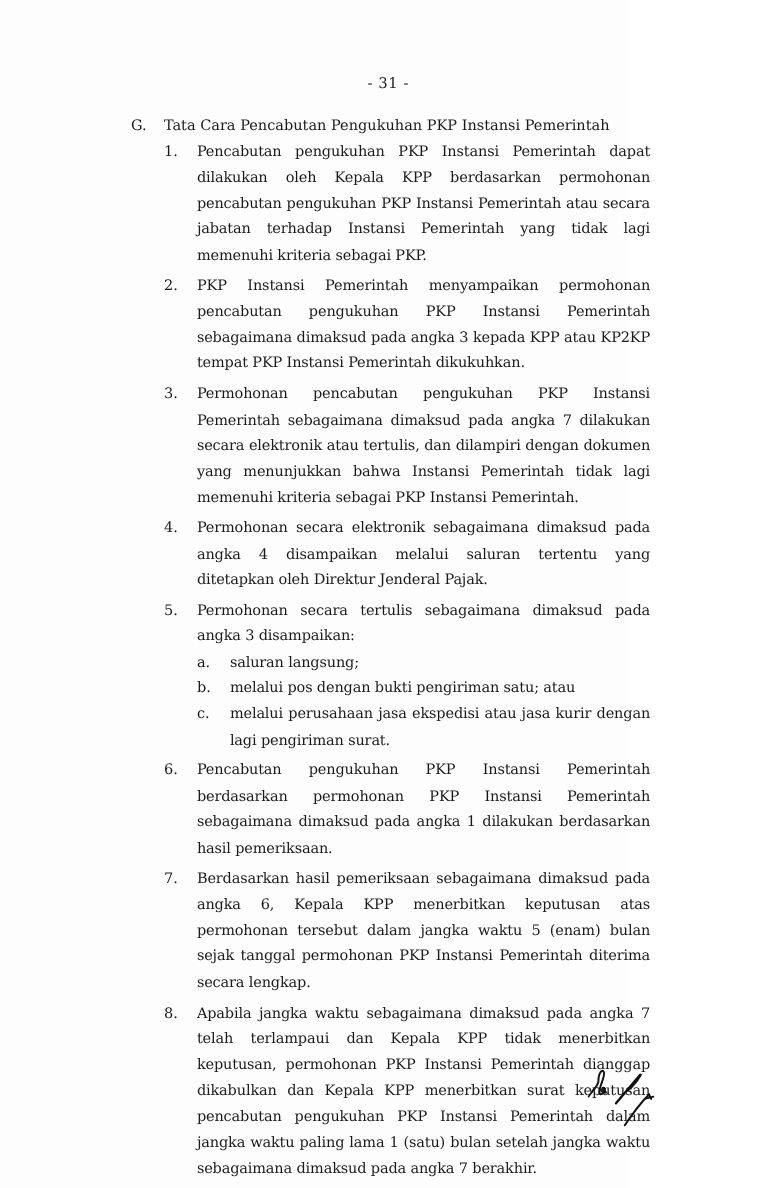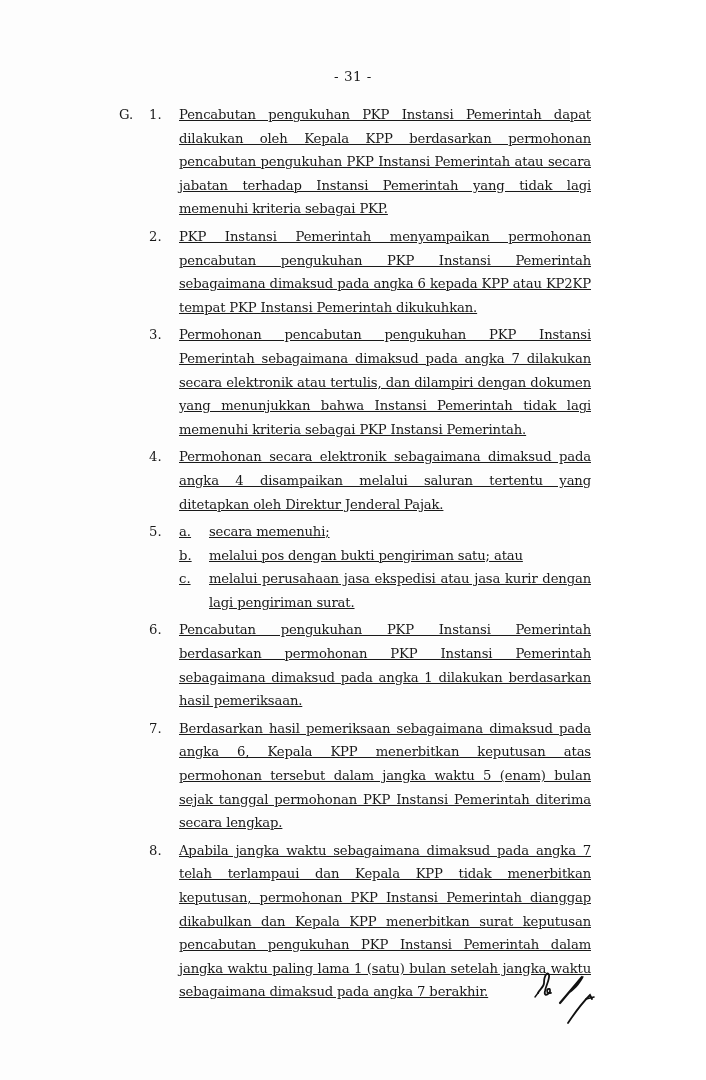--- a/index.html
+++ b/index.html
@@ -53,21 +53,20 @@
       margin-top: 0;
     }
     .item-num {
       width: 30px;
       flex: 0 0 30px;
     }
     .item-text {
       flex: 1;
       text-align: justify;
       text-align-last: left;
-      text-decoration: underline;
     }
     .item-text .para {
       text-align: justify;
       letter-spacing: -0.15px;
     }
     .sub-item {
       display: flex;
     }
     .sub-label {
       width: 30px;
@@ -91,55 +90,57 @@
 <body>
 
 <div class="page">
 
   <div class="page-number">- 31 -</div>
 
   <div class="content">
     <div class="section">
       <div class="section-label">G.</div>
       <div class="section-body">
+        <div class="section-title">Tata Cara Pencabutan Pengukuhan PKP Instansi Pemerintah</div>
 
         <div class="item">
           <div class="item-num">1.</div>
           <div class="item-text">
               <div class="para">Pencabutan pengukuhan PKP Instansi Pemerintah dapat dilakukan oleh Kepala KPP berdasarkan permohonan pencabutan pengukuhan PKP Instansi Pemerintah atau secara jabatan terhadap Instansi Pemerintah yang tidak lagi memenuhi kriteria sebagai PKP.</div>
             </div>
         </div>
 
         <div class="item">
           <div class="item-num">2.</div>
           <div class="item-text">
-              <div class="para">PKP Instansi Pemerintah menyampaikan permohonan pencabutan pengukuhan PKP Instansi Pemerintah sebagaimana dimaksud pada angka 6 kepada KPP atau KP2KP tempat PKP Instansi Pemerintah dikukuhkan.</div>
+              <div class="para">PKP Instansi Pemerintah menyampaikan permohonan pencabutan pengukuhan PKP Instansi Pemerintah sebagaimana dimaksud pada angka 3 kepada KPP atau KP2KP tempat PKP Instansi Pemerintah dikukuhkan.</div>
             </div>
         </div>
 
         <div class="item">
           <div class="item-num">3.</div>
           <div class="item-text">
               <div class="para">Permohonan pencabutan pengukuhan PKP Instansi Pemerintah sebagaimana dimaksud pada angka 7 dilakukan secara elektronik atau tertulis, dan dilampiri dengan dokumen yang menunjukkan bahwa Instansi Pemerintah tidak lagi memenuhi kriteria sebagai PKP Instansi Pemerintah.</div>
             </div>
         </div>
 
         <div class="item">
           <div class="item-num">4.</div>
           <div class="item-text">
               <div class="para">Permohonan secara elektronik sebagaimana dimaksud pada angka 4 disampaikan melalui saluran tertentu yang ditetapkan oleh Direktur Jenderal Pajak.</div>
             </div>
         </div>
 
         <div class="item">
           <div class="item-num">5.</div>
           <div class="item-text">
+            <div class="para">Permohonan secara tertulis sebagaimana dimaksud pada angka 3 disampaikan:</div>
             <div class="sub-item">
               <div class="sub-label">a.</div>
-              <div class="sub-text">secara memenuhi;</div>
+              <div class="sub-text">saluran langsung;</div>
             </div>
             <div class="sub-item">
               <div class="sub-label">b.</div>
               <div class="sub-text">melalui pos dengan bukti pengiriman satu; atau</div>
             </div>
             <div class="sub-item">
               <div class="sub-label">c.</div>
               <div class="sub-text">melalui perusahaan jasa ekspedisi atau jasa kurir dengan lagi pengiriman surat.</div>
             </div>
           </div>

